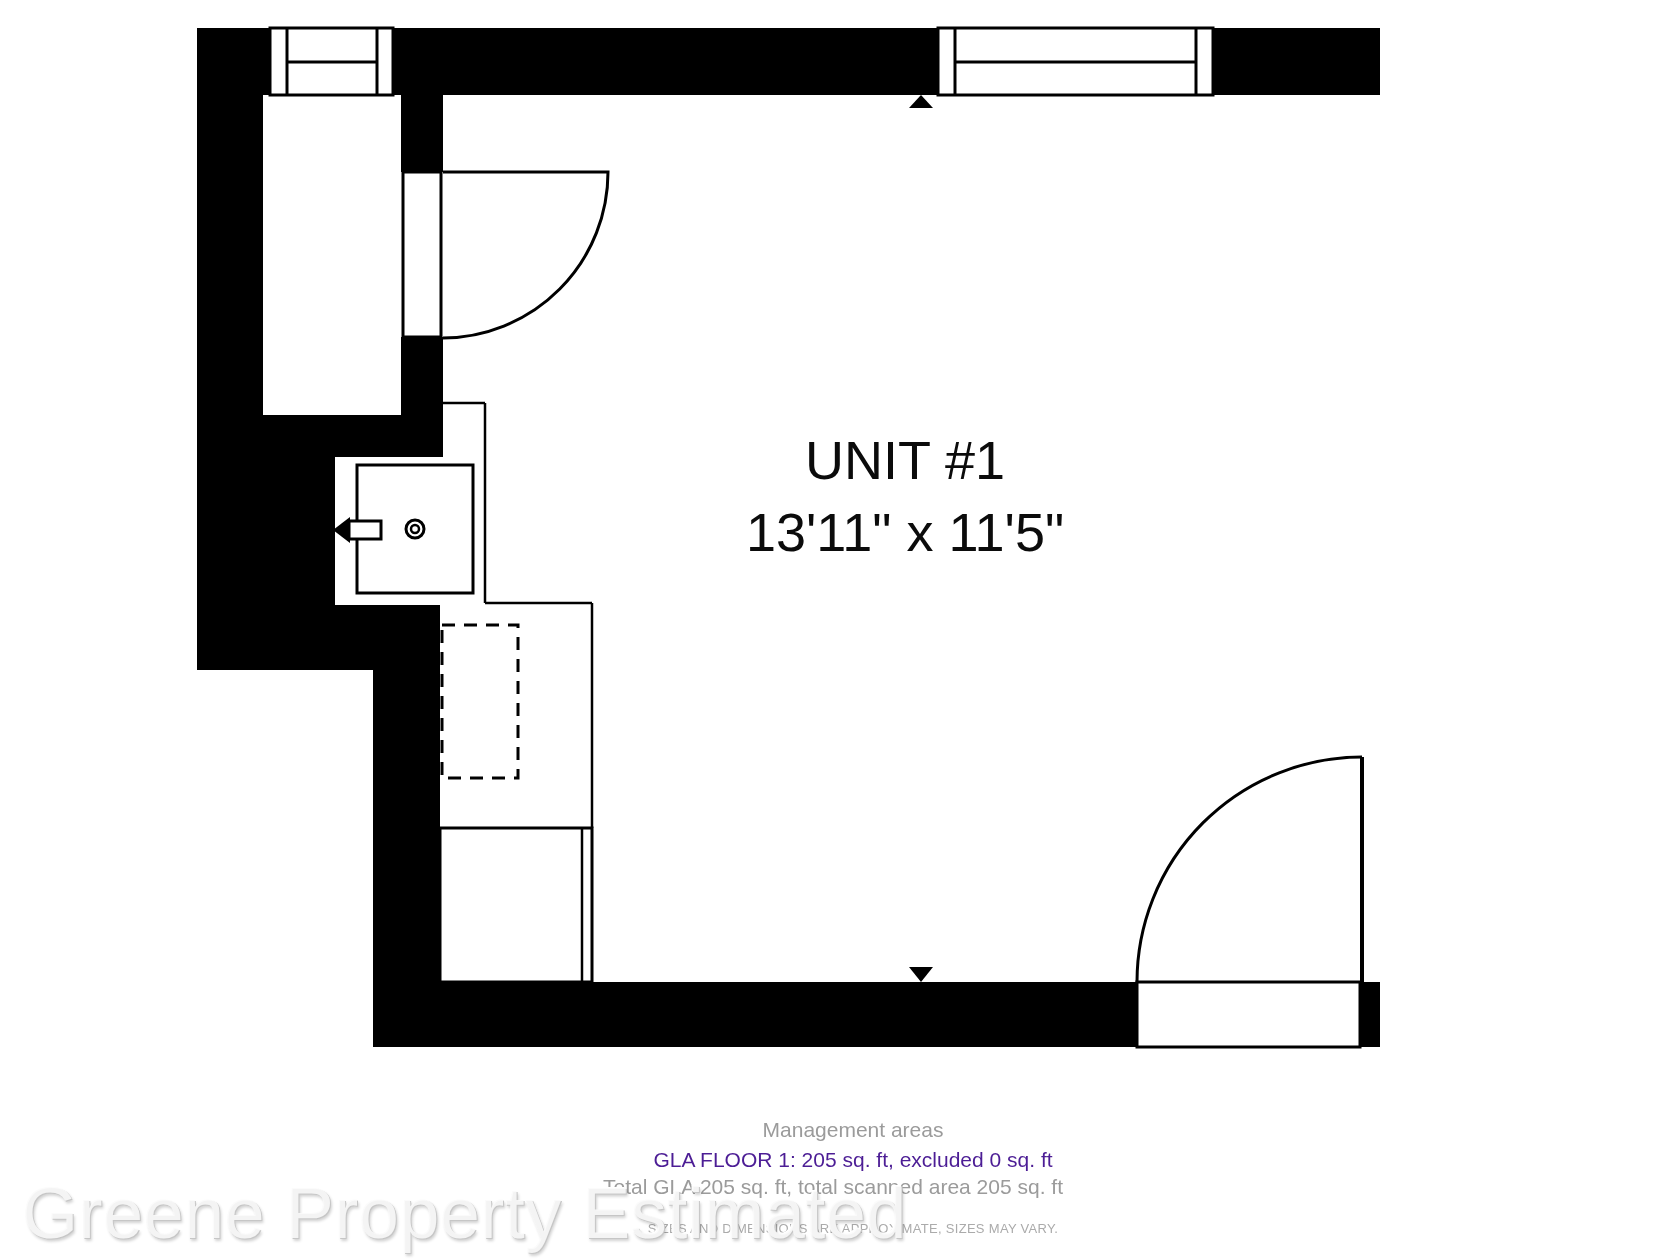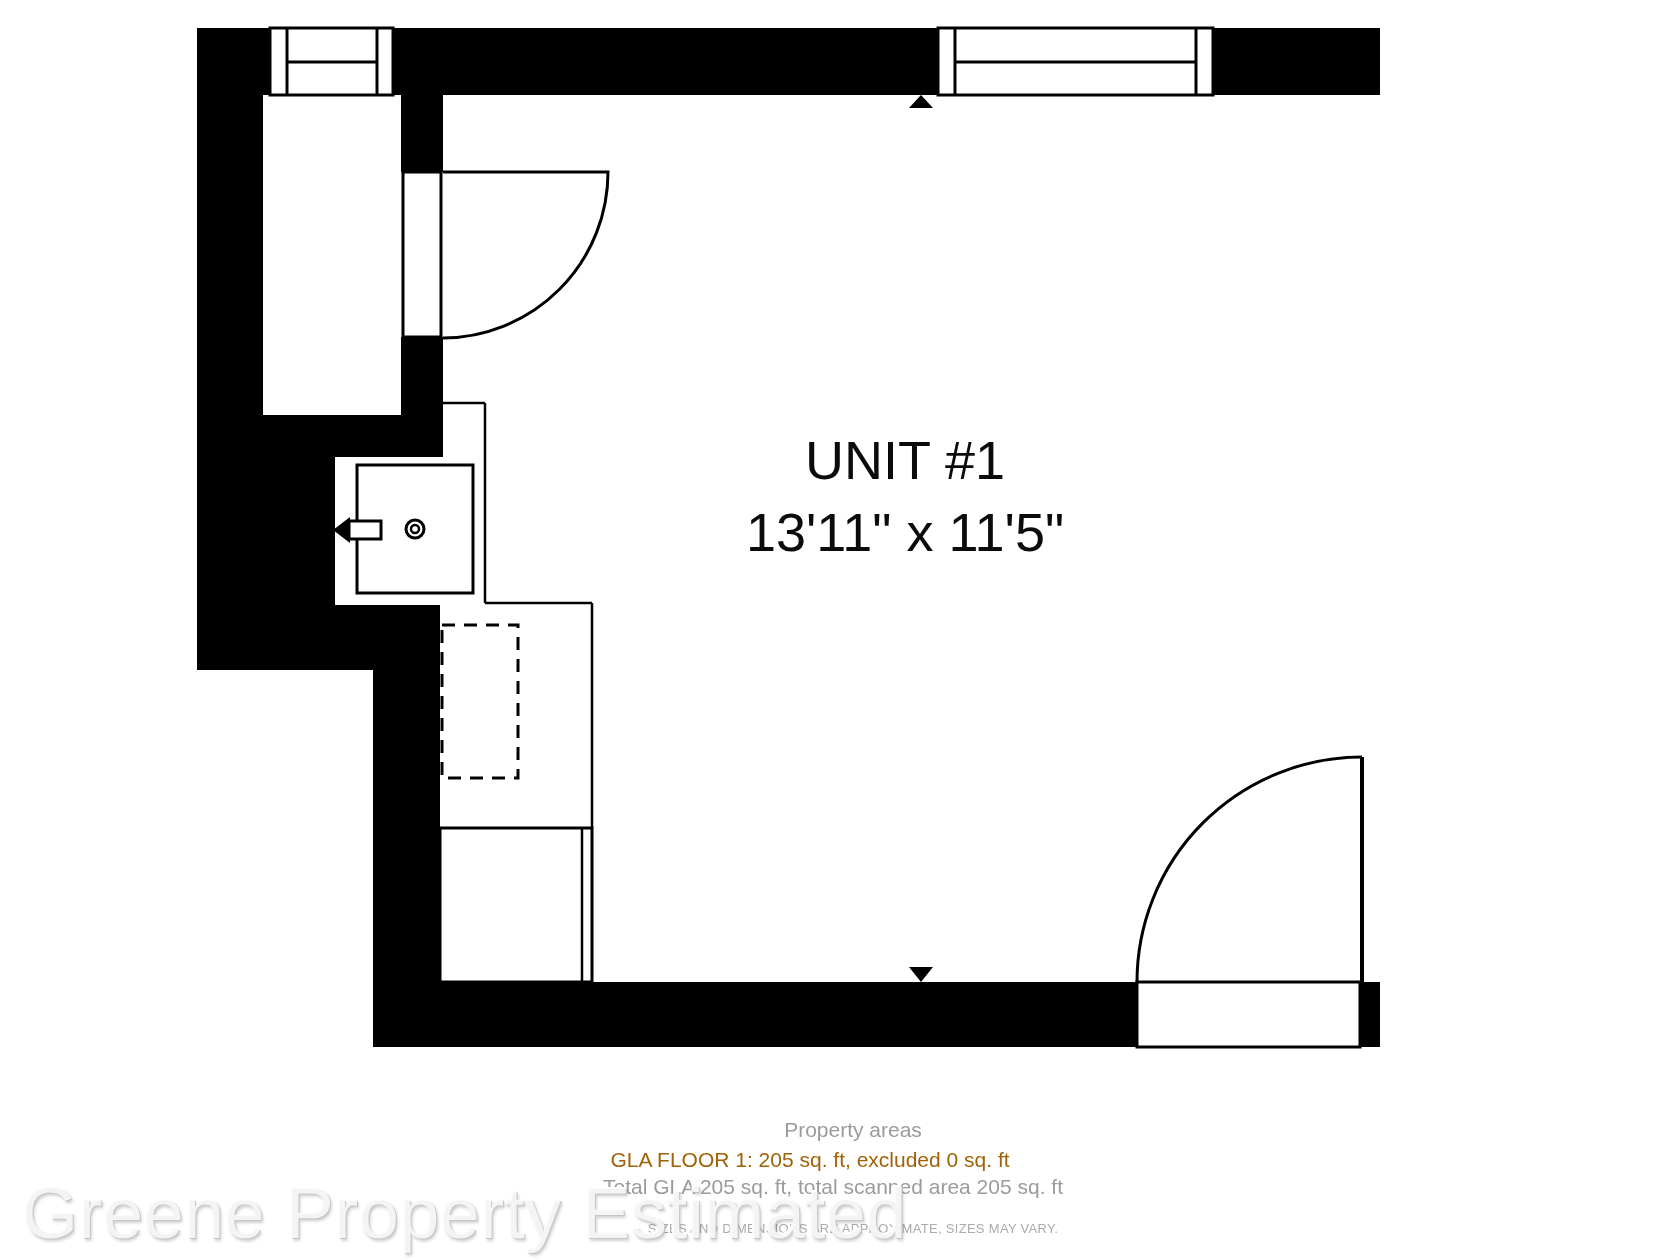--- a/index.html
+++ b/index.html
@@ -12,21 +12,21 @@
     position:absolute;left:905px;top:433px;transform:translateX(-50%);
     font-size:54px;line-height:54px;color:#0b0b0b;white-space:nowrap;z-index:2;
   }
   .room-dims{
     position:absolute;left:905px;top:505px;transform:translateX(-50%);
     font-size:54px;line-height:54px;color:#0b0b0b;white-space:nowrap;z-index:2;
   }
   .footer{position:absolute;left:0;top:0;width:100%;z-index:3;}
   .footer div{position:absolute;transform:translateX(-50%);white-space:nowrap;}
   .f-estimated{left:853px;top:1119px;font-size:21px;line-height:22px;color:#9b9b9b;}
-  .f-gla{left:810px;top:1149px;font-size:21px;line-height:22px;color:#a16207;}
+  .f-gla{left:853px;top:1149px;font-size:21px;line-height:22px;color:#4c1d95;}
   .f-total{left:833px;top:1176px;font-size:21px;line-height:22px;color:#9b9b9b;}
   .f-disclaimer{left:853px;top:1222px;font-size:13px;line-height:14px;color:#ababab;letter-spacing:0.3px;}
   .watermark{
     position:absolute;left:22px;top:1177px;z-index:4;
     font-size:72px;line-height:72px;letter-spacing:0.5px;white-space:nowrap;
     color:rgba(250,250,250,0.88);
     text-shadow:1px 1px 0 #c6c6c6, 2px 3px 3px rgba(0,0,0,0.18), -1px -1px 0 #ffffff;
   }
   .wline{stroke:#000000;stroke-width:3;fill:none;}
   .wfill{fill:#ffffff;stroke:#000000;stroke-width:3;}
@@ -109,21 +109,21 @@
       <polygon points="909,108 933,108 921,95"></polygon>
       <polygon points="1401,519 1401,543 1415,531"></polygon>
       <polygon points="909,967 933,967 921,982"></polygon>
     </g>
   </svg>
 
   <div class="room-label">UNIT #1</div>
   <div class="room-dims">13'11" x 11'5"</div>
 
   <div class="footer">
-    <div class="f-estimated">Property areas</div>
+    <div class="f-estimated">Management areas</div>
     <div class="f-gla">GLA FLOOR 1: 205 sq. ft, excluded 0 sq. ft</div>
     <div class="f-total">Total GLA 205 sq. ft, total scanned area 205 sq. ft</div>
     <div class="f-disclaimer">SIZES AND DIMENSIONS ARE APPROXIMATE, SIZES MAY VARY.</div>
   </div>
 
   <div class="watermark">Greene Property Estimated</div>
 
 </div>
 
 </body></html>

